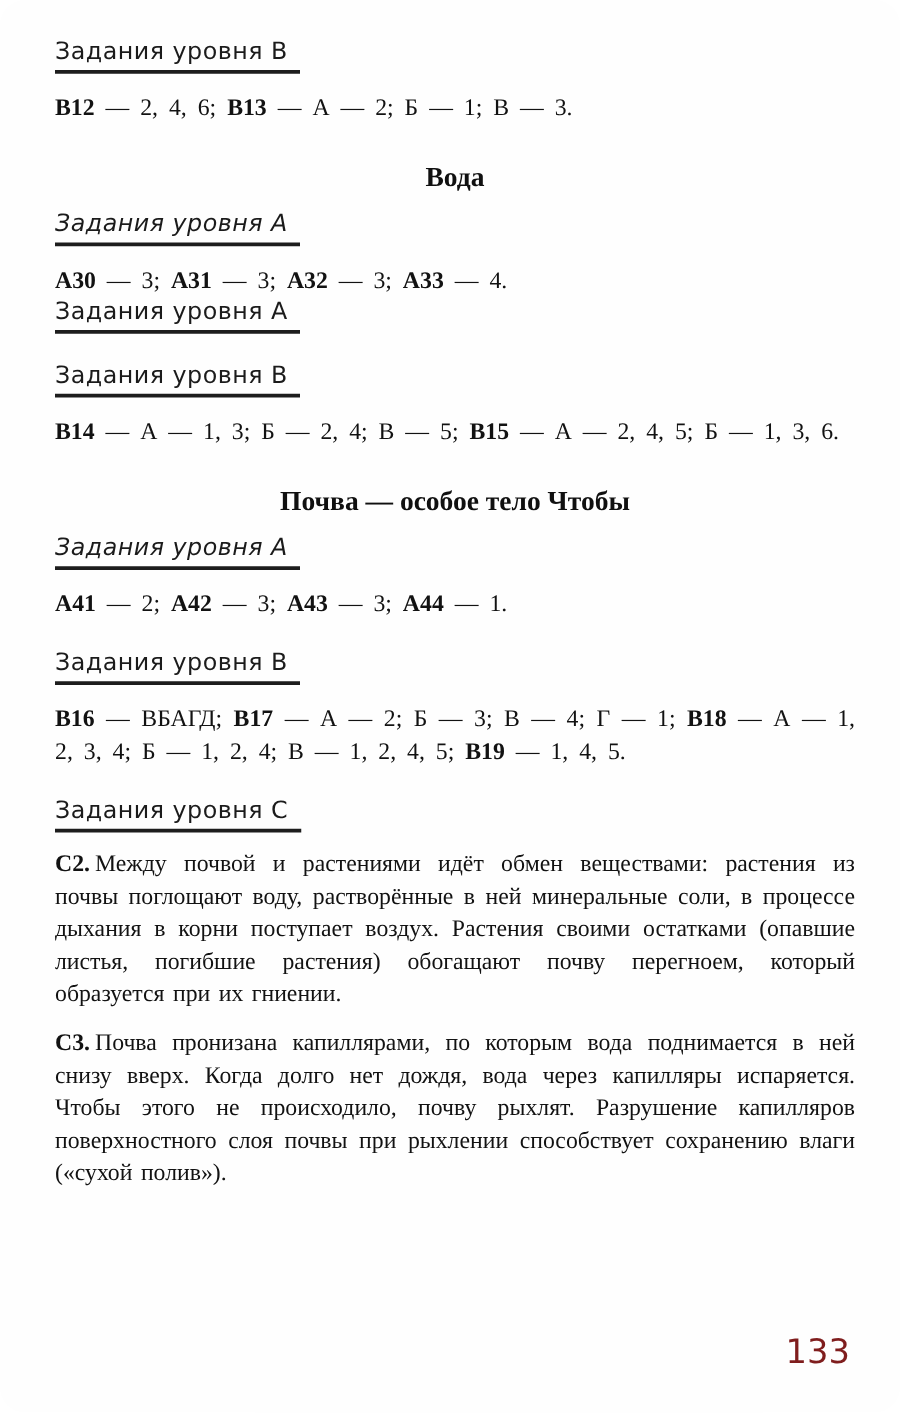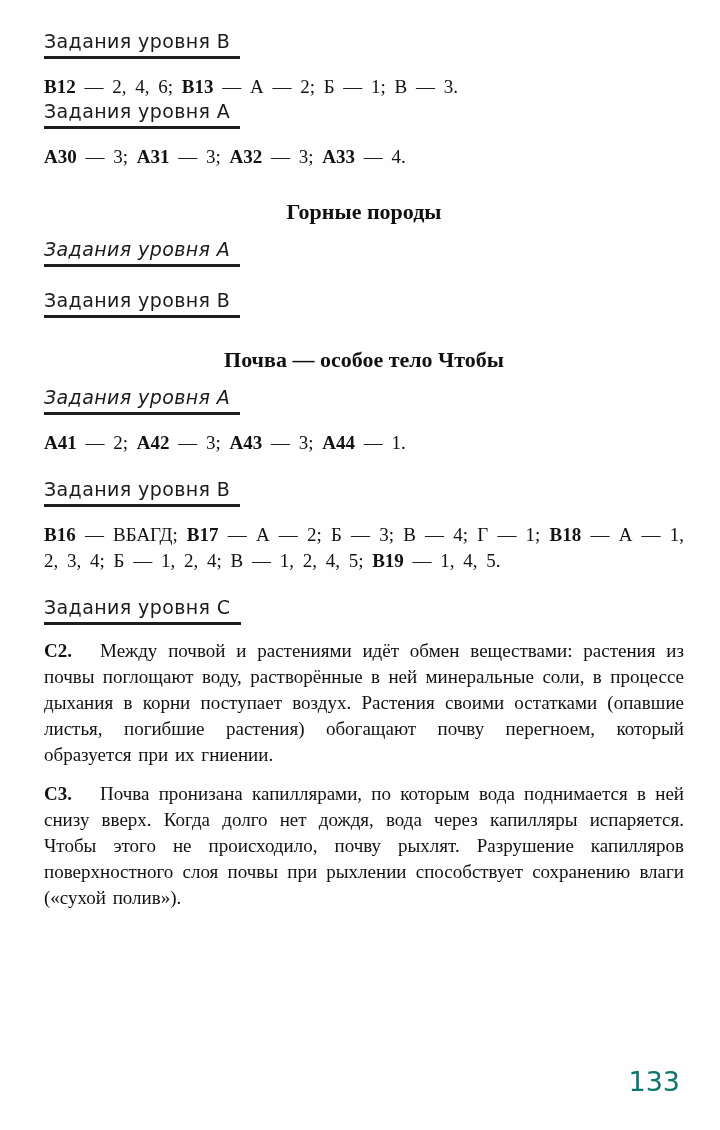--- a/index.html
+++ b/index.html
@@ -61,65 +61,66 @@
     margin: 13px 0 0 0;
     font-size: 19px;
     line-height: 26px;
     text-align: justify;
     word-spacing: 2px;
     hyphens: auto;
     color: #121212;
   }
   .para .b {
     font-weight: bold;
-    margin-right: 28px;
+    margin-right: 4px;
   }
   
   .page-number {
     position: absolute;
     top: 1066px;
     right: 40px;
     font-family: "DejaVu Sans", "Liberation Sans", sans-serif;
     font-size: 27px;
-    color: #0f766e;
+    color: #7f1d1d;
   }
 </style>
 </head>
 <body>
 
 <div class="page">
   <div class="content">
 
     <div class="block">
       <div class="level-label">
         <span class="label-text">Задания уровня В</span>
       </div>
       <p class="answers"><span class="b">В12</span><span> — 2, 4, 6; </span><span class="b">В13</span><span> — А — 2; Б — 1; В — 3.</span></p>
     </div>
 
     <section>
+      <h2 class="section-title">Вода</h2>
       <div class="block">
         <div class="level-label">
           <span class="label-text">Задания уровня А</span>
         </div>
         <p class="answers"><span class="b">А30</span><span> — 3; </span><span class="b">А31</span><span> — 3; </span><span class="b">А32</span><span> — 3; </span><span class="b">А33</span><span> — 4.</span></p>
       </div>
     </section>
 
     <section>
-      <h2 class="section-title">Горные породы</h2>
       <div class="block">
         <div class="level-label">
           <span class="label-text">Задания уровня А</span>
         </div>
       </div>
       <div class="block">
         <div class="level-label">
           <span class="label-text">Задания уровня В</span>
         </div>
+        <p class="answers"><span class="b">В14</span><span> — А — 1, 3; Б — 2, 4; В — 5; </span><span class="b">В15</span><span> — А — 2, 4, 5; Б — 1, 3, 6.</span></p>
       </div>
     </section>
 
     <section>
       <h2 class="section-title">Почва — особое тело Чтобы</h2>
       <div class="block">
         <div class="level-label">
           <span class="label-text">Задания уровня А</span>
         </div>
         <p class="answers"><span class="b">А41</span><span> — 2; </span><span class="b">А42</span><span> — 3; </span><span class="b">А43</span><span> — 3; </span><span class="b">А44</span><span> — 1.</span></p>

